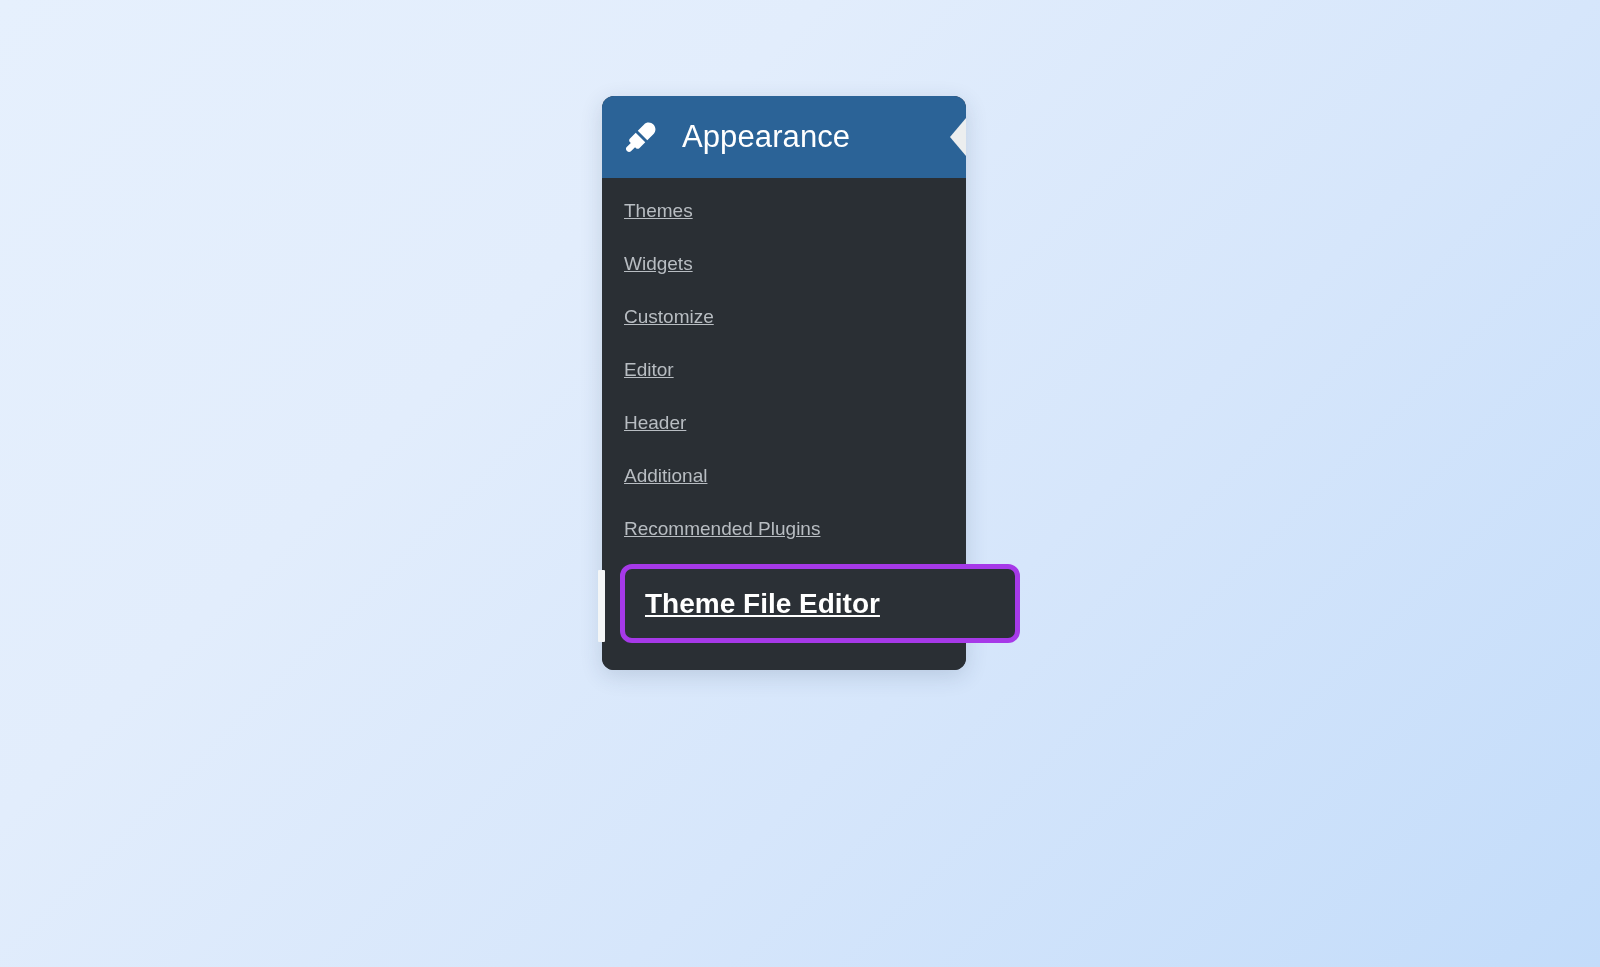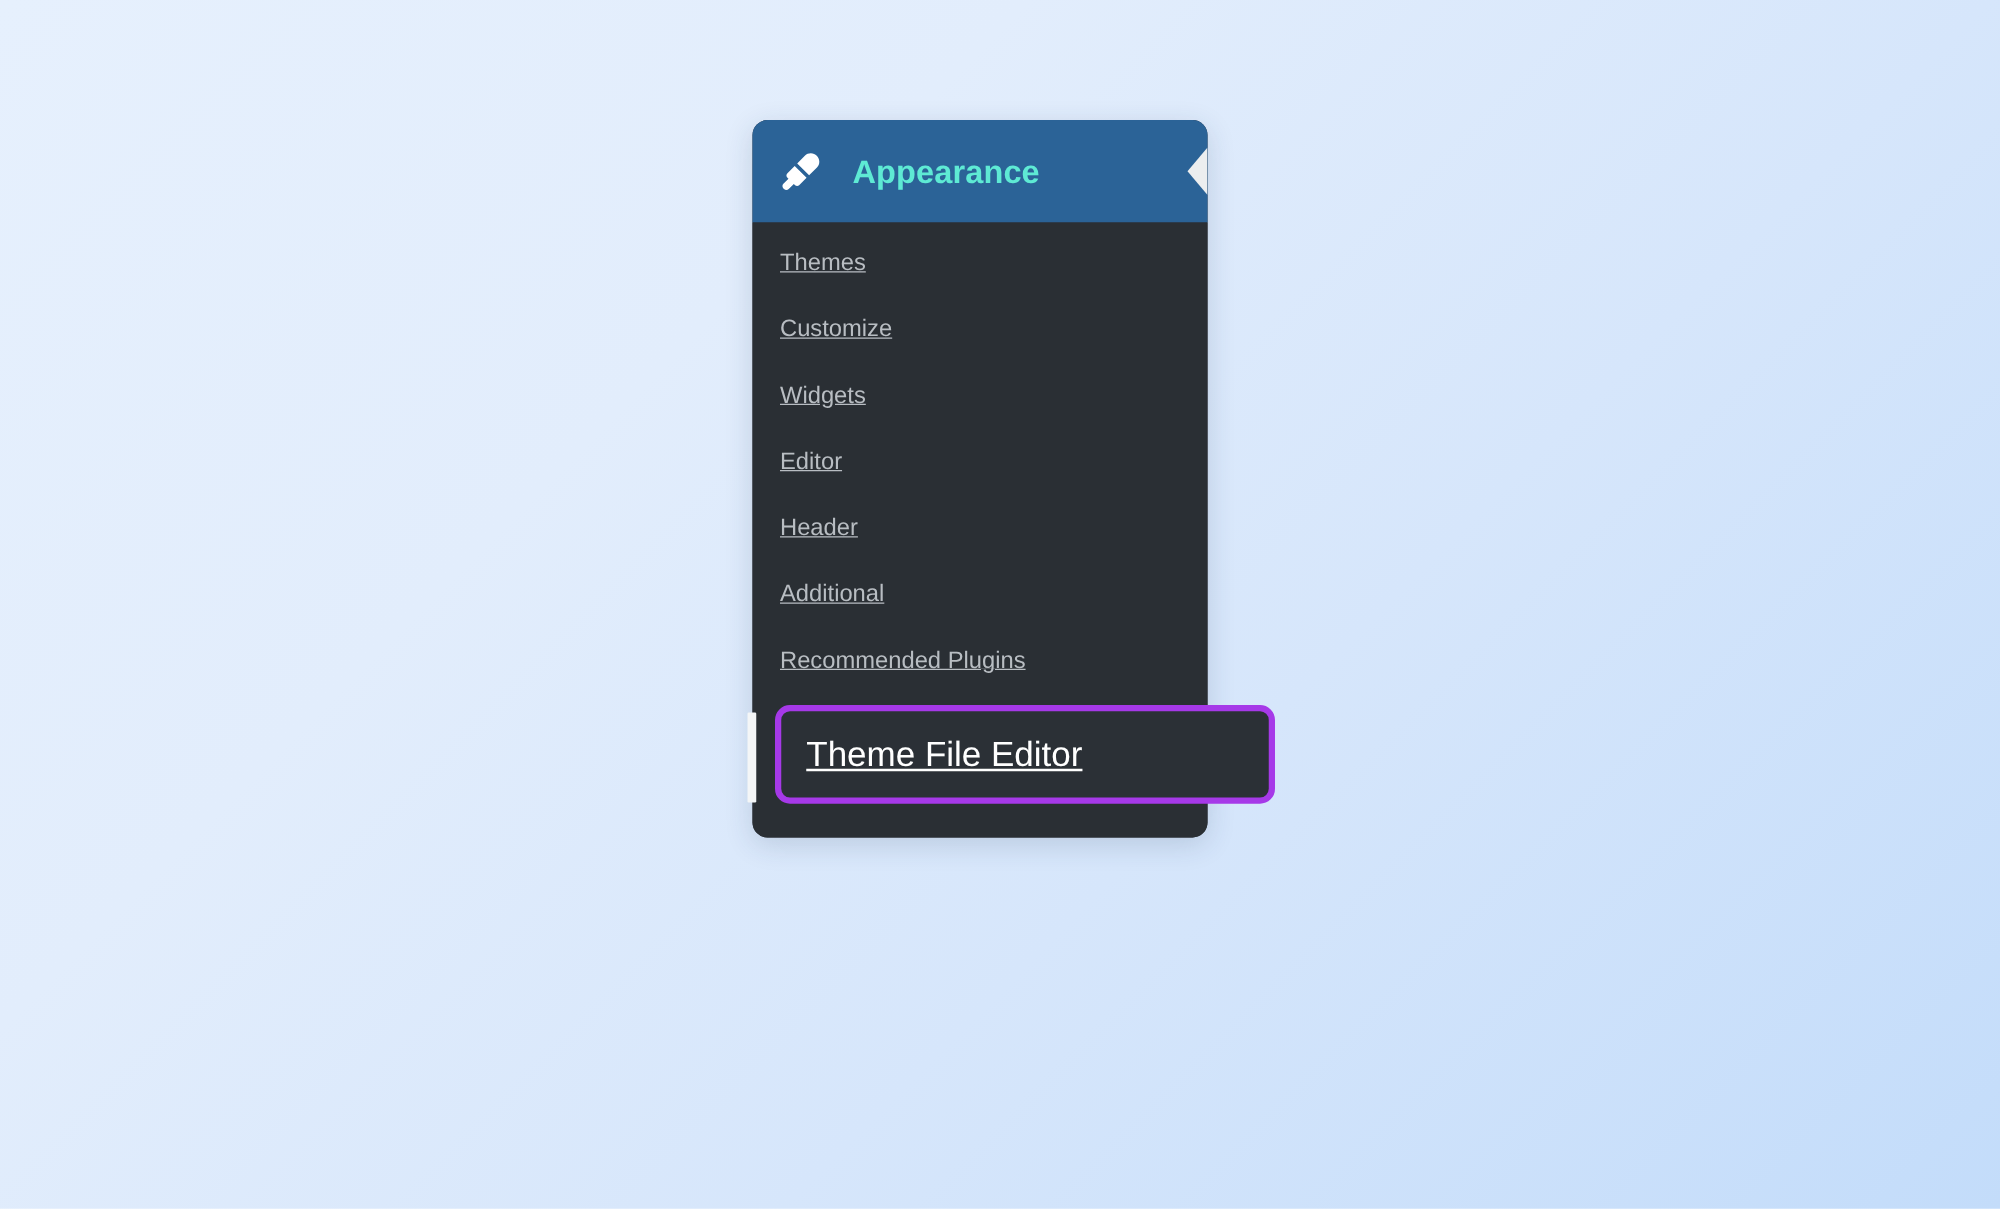--- a/index.html
+++ b/index.html
@@ -39,23 +39,23 @@
     overflow: hidden;
   }
   .brush-icon {
     width: 34px;
     height: 34px;
     flex: 0 0 34px;
     display: block;
   }
   .menu-header-title {
     margin-left: 24px;
-    color: #5eead4;
-    font-size: 26px;
-    font-weight: bold;
+    color: #ffffff;
+    font-size: 31px;
+    font-weight: normal;
     letter-spacing: 0.1px;
     white-space: nowrap;
   }
   
   .header-arrow {
     position: absolute;
     right: 0;
     top: 50%;
     transform: translateY(-50%);
     width: 0;
@@ -97,21 +97,21 @@
     height: 72px;
     background: #f4f6f7;
     border-radius: 1px;
   }
   .menu-item-current {
     position: absolute;
     left: 18px;
     top: 0;
     width: 400px;
     color: #ffffff;
-    font-weight: normal;
+    font-weight: bold;
     font-size: 28px;
     line-height: 1.2;
     padding: 18px 20px;
     background: #2b3036;
     border: 5px solid #a639e8;
     border-radius: 12px;
     white-space: nowrap;
     cursor: pointer;
   }
   
@@ -127,23 +127,23 @@
       <path fill="#ffffff" d="M14.5 1.5c-1.1 0-2 .4-2.7 1.1L8.1 6.3l5.6 5.6 3.7-3.7c.7-.7 1.1-1.6 1.1-2.7 0-2.2-1.8-4-4-4zM6.9 7.5 3.4 11c-.5.5-.5 1.4 0 1.9l.6.6-2.4 2.4c-.6.6-.6 1.6 0 2.2l.3.3c.6.6 1.6.6 2.2 0L6.5 16l.6.6c.5.5 1.4.5 1.9 0l3.5-3.5-5.6-5.6z"></path>
     </svg>
     <span class="menu-header-title">Appearance</span>
     <span class="header-arrow"></span>
   </div>
 
   <div class="menu-body">
 
     <a class="menu-item" href="#">Themes</a>
 
+    <a class="menu-item" href="#">Widgets</a>
+
     <a class="menu-item" href="#">Customize</a>
-
-    <a class="menu-item" href="#">Widgets</a>
 
     <a class="menu-item" href="#">Editor</a>
 
     <a class="menu-item" href="#">Header</a>
 
     <a class="menu-item" href="#">Additional</a>
 
 
     <a class="menu-item" href="#">Recommended Plugins</a>
 

